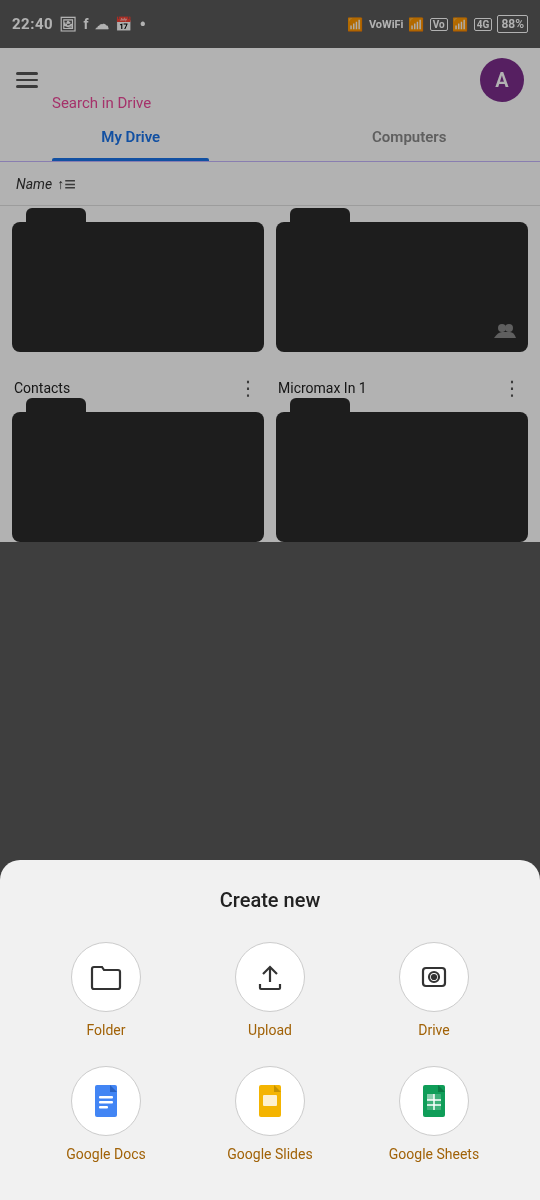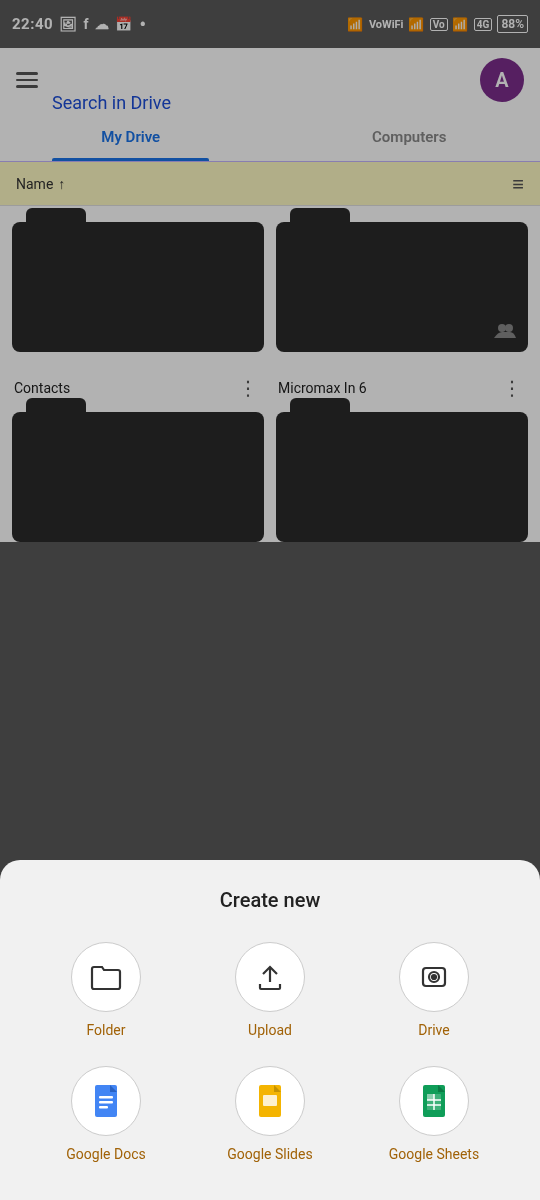--- a/index.html
+++ b/index.html
@@ -58,22 +58,22 @@
     }
     .hamburger-icon span {
       display: block;
       width: 22px;
       height: 2.5px;
       background: #555;
       border-radius: 2px;
     }
     .search-text {
       flex: 1;
-      font-size: 18px;
-      color: #1d4ed8;
+      font-size: 15px;
+      color: #ec4899;
       margin-top: 45px;
     }
     .avatar-circle {
       width: 44px;
       height: 44px;
       border-radius: 50%;
       background: #7b2d8b;
       color: #fff;
       display: flex;
       align-items: center;
@@ -113,26 +113,27 @@
       width: 60%;
       height: 3px;
       background: #1a73e8;
       border-radius: 2px 2px 0 0;
     }
 
     
     .sort-bar {
       width: 100%;
       height: 44px;
-      background: #fef9c3;
-      display: flex;
-      align-items: center;
-      justify-content: space-between;
+      background: #ffffff;
+      display: flex;
+      align-items: center;
+      justify-content: flex-start;
       padding: 0 16px;
       border-bottom: 1px solid #e0e0e0;
+      font-style: italic;
     }
     .sort-label {
       font-size: 14px;
       color: #333;
       display: flex;
       align-items: center;
       gap: 5px;
     }
     .sort-arrow {
       font-size: 14px;
@@ -381,21 +382,21 @@
     <div class="folder-icon-wrap">
       <span class="folder-shared-icon">
         <svg width="22" height="16" viewBox="0 0 22 16" fill="#888">
           <circle cx="8" cy="6" r="4"></circle>
           <circle cx="15" cy="6" r="4"></circle>
           <path d="M0 16 Q4 10 8 10 Q12 10 16 10 Q20 10 22 16"></path>
         </svg>
       </span>
     </div>
     <div class="folder-label-row">
-      <span class="folder-name">Micromax In 6</span>
+      <span class="folder-name">Micromax In 1</span>
       <span class="more-btn">⋮</span>
     </div>
   </div>
 
   <div class="folder-item">
     <div class="folder-icon-wrap"></div>
   </div>
 
   <div class="folder-item">
     <div class="folder-icon-wrap"></div>

